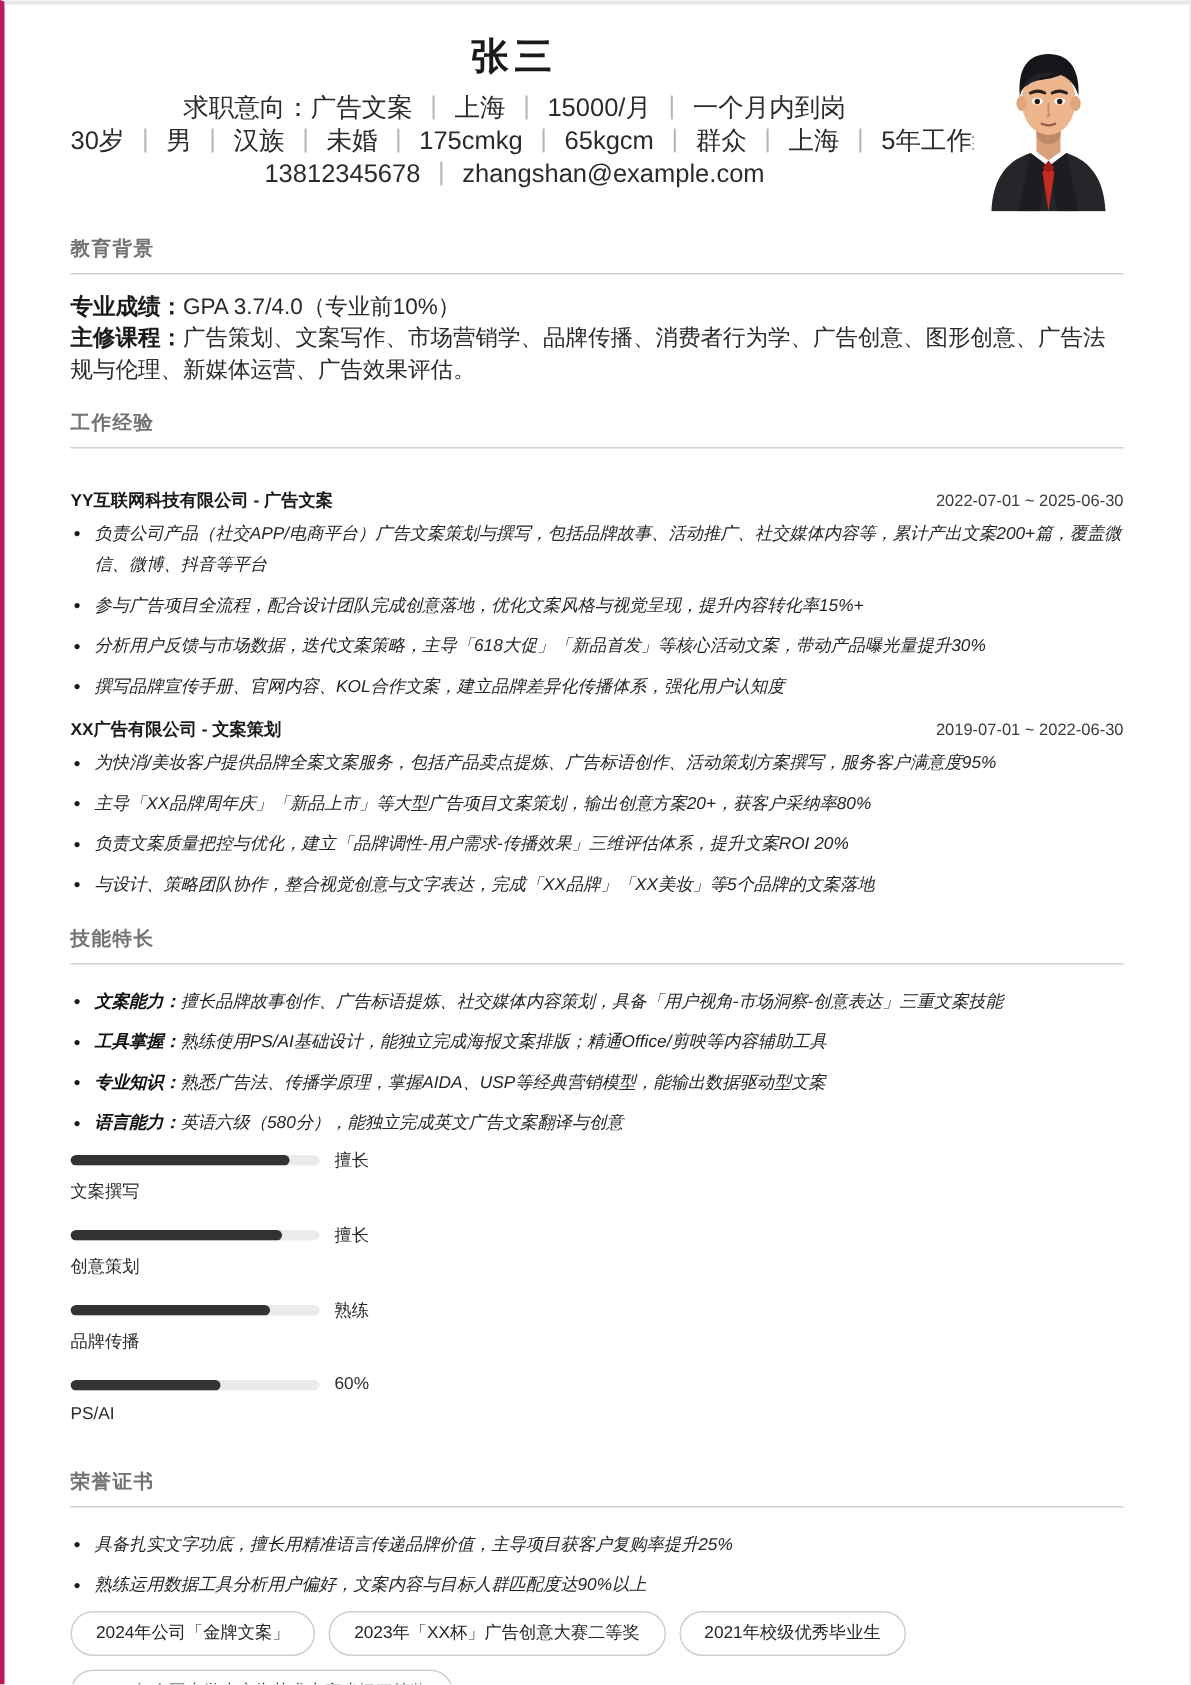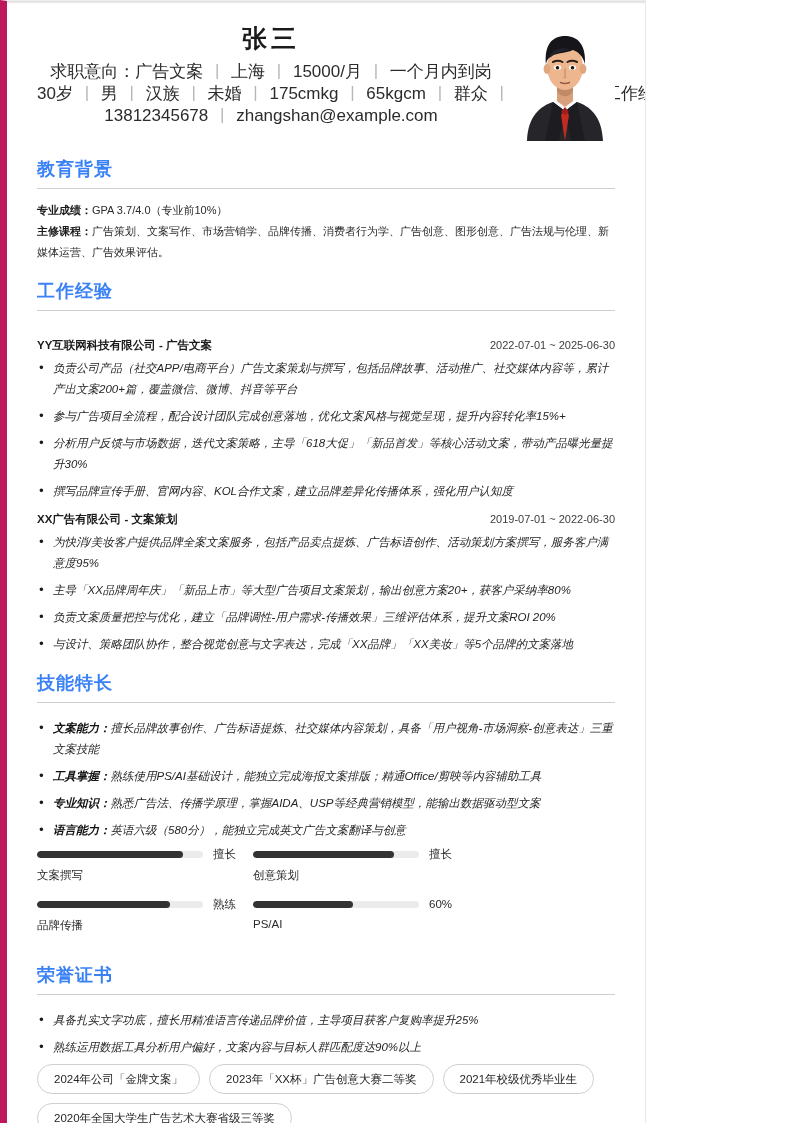--- a/index.html
+++ b/index.html
@@ -5,26 +5,26 @@
   * { box-sizing: border-box; margin: 0; padding: 0; }
   html, body {
     width: 794px; height: 1123px;
     background: #ffffff;
     font-family: "Liberation Sans", "DejaVu Sans", sans-serif;
     color: #1f1f1f;
     overflow: hidden;
   }
   .page {
     position: relative;
-    width: 646px; height: 1123px;
+    width: 794px; height: 1123px;
     background: #ffffff;
-    border-left: 7px solid #be185d;
+    border-left: 3px solid #be185d;
     border-right: 1px solid #e8e8e8;
     border-top: 1px solid #efefef;
-    padding: 0 30px;
+    padding: 0 44px;
     overflow: hidden;
   }
   .page::before {
     content: ""; position: absolute; left: 0; top: 0;
     width: 100%; height: 3px;
     background: linear-gradient(#d9d9d9, #ffffff);
     pointer-events: none;
   }
 
   
@@ -45,55 +45,56 @@
   .avatar-box {
     position: absolute; right: 0; top: 18px;
     width: 100px; height: 122px;
     background: #ffffff; overflow: hidden;
   }
   .avatar-box svg { display: block; width: 100%; height: 100%; }
 
   
   .section { margin-top: 16px; }
   .section-title {
-    font-size: 18px; font-weight: bold; color: #3b82f6;
+    font-size: 13px; font-weight: bold; color: #737373;
     letter-spacing: 1px; padding-bottom: 7px;
     border-bottom: 1px solid #cfcfcf;
   }
   .section-body { padding-top: 11px; }
 
   .entry { margin-bottom: 4px; }
   .entry-head {
     display: flex; justify-content: space-between; align-items: baseline;
     font-size: 11.5px; margin-bottom: 5px;
   }
   .entry-title { font-weight: bold; color: #1a1a1a; }
   .entry-date { font-size: 11px; color: #3c3c3c; white-space: nowrap; }
 
-  .kv { font-size: 11px; line-height: 21px; color: #2b2b2b; }
+  .kv { font-size: 15px; line-height: 21px; color: #2b2b2b; }
   .kv b { font-weight: bold; color: #1a1a1a; }
 
   ul.bullets { list-style: none; margin: 4px 0 0 0; font-style: italic; }
   ul.bullets li {
     position: relative; padding-left: 16px;
     font-size: 11.5px; line-height: 21px; color: #252525;
     margin-bottom: 6px;
   }
   ul.bullets li::before {
     content: "•"; position: absolute; left: 2px; top: -1px;
     color: #1a1a1a; font-size: 13px; line-height: 21px;
   }
   ul.bullets li b { font-weight: bold; color: #111; }
 
   .job-block { margin-top: 10px; }
   .job-block:first-child { margin-top: 16px; }
 
   
   .bars {
     display: flex; flex-wrap: wrap;
+    flex-direction: column;
   }
   .bar-item { width: 216px; margin-bottom: 14px; }
   .bar-row { display: flex; align-items: center; height: 14px; }
   .bar-track {
     width: 166px; height: 7px; border-radius: 4px;
     background: #ebebeb; overflow: hidden;
   }
   .bar-fill { height: 100%; border-radius: 4px; background: #333333; }
   .bar-level { font-size: 11.5px; color: #2b2b2b; margin-left: 10px; white-space: nowrap; }
   .bar-name { font-size: 11.5px; color: #2b2b2b; margin-top: 7px; }

